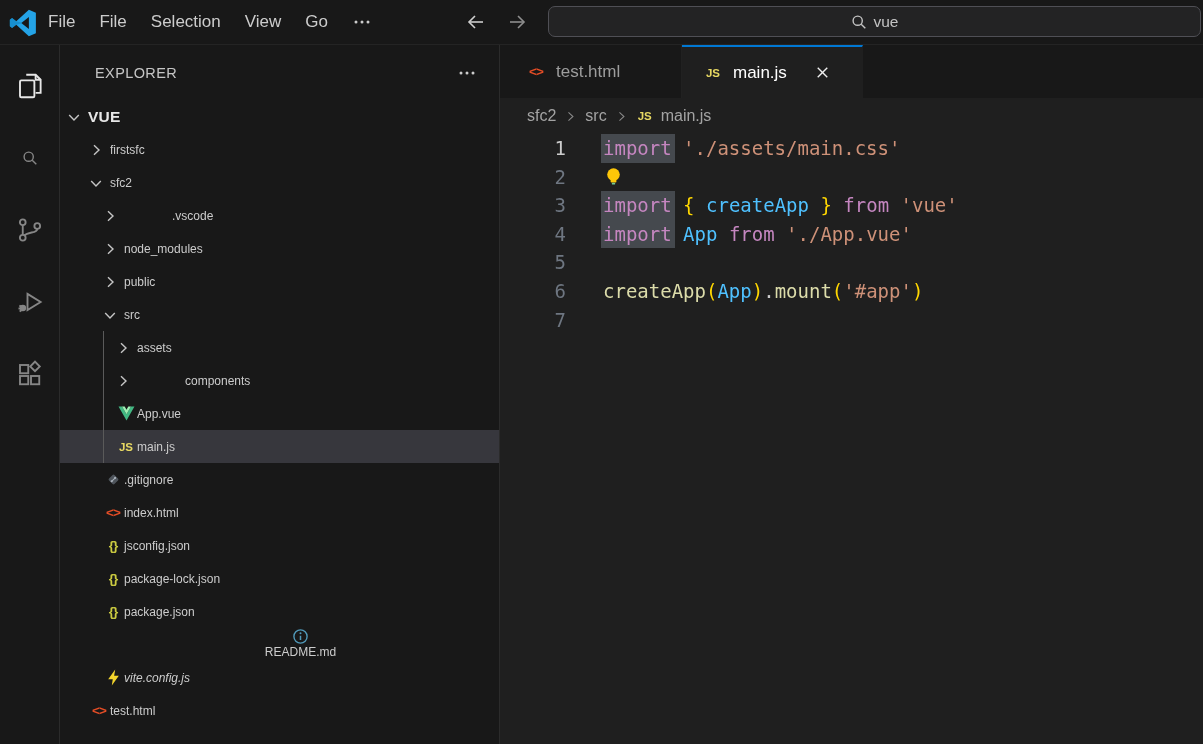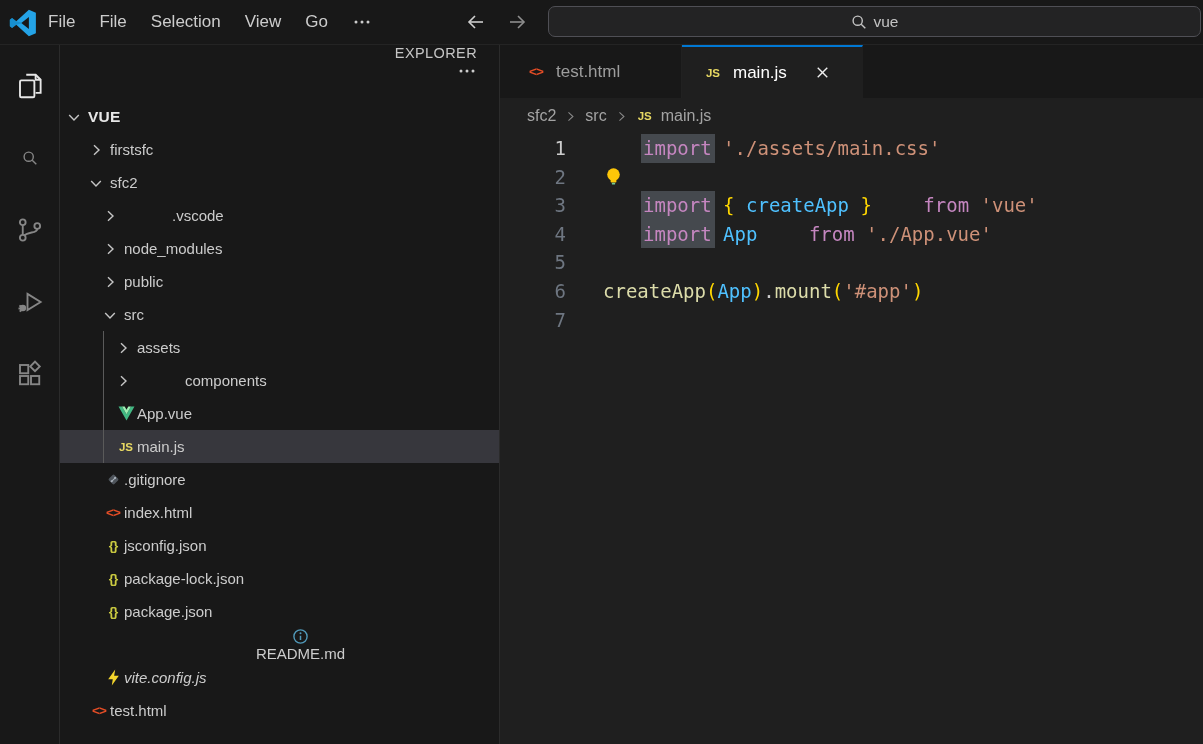--- a/index.html
+++ b/index.html
@@ -19,29 +19,29 @@
 
   
   .main { display:flex; height:699px; }
 
   .activitybar { width:60px; background:#181818; border-right:1px solid #2b2b2b; display:flex; flex-direction:column; align-items:center; padding-top:5px; flex:none; }
   .ab-item { width:60px; height:72px; display:flex; align-items:center; justify-content:center; color:#868686; }
   .ab-item.active { color:#e7e7e7; }
 
   
   .sidebar { width:440px; background:#181818; border-right:1px solid #2b2b2b; position:relative; flex:none; }
-  .sidebar-header { height:55px; display:flex; align-items:flex-end; padding:0 22px 0 35px;flex-direction:column; }
+  .sidebar-header { height:55px; display:flex; align-items:center; padding:0 22px 0 35px; }
   .sidebar-title { font-size:14.5px; color:#c5c5c5; letter-spacing:.4px; }
   .sidebar-actions { margin-left:auto; display:flex; align-items:center; color:#cccccc; }
   .tree { position:relative; }
   .indent-guide { position:absolute; width:1px; background:#5a5a5a; }
   .tree-row { height:33px; display:flex; align-items:center; cursor:default; }
   .tree-row.selected { background:#37373d; }
   .twistie { width:22px; flex:none; display:flex; align-items:center; justify-content:flex-start; }
-  .tree-label { font-size:15px; color:#cccccc; white-space:nowrap; }
+  .tree-label { font-size:12px; color:#cccccc; white-space:nowrap; }
   .tree-label.root { font-weight:bold; font-size:15.5px; color:#e7e7e7; letter-spacing:.2px; }
   .ficon { width:22px; flex:none; display:flex; align-items:center; justify-content:center; font-weight:bold; }
   .ficon.txt-js { color:#e7d862; font-size:11.5px; letter-spacing:0; }
   .ficon.txt-html { color:#e44d26; font-size:13.5px; letter-spacing:-1px; }
   .ficon.txt-json { color:#cbcb41; font-size:13.5px; letter-spacing:-1px; }
 
   
   .editor-group { flex:1; background:#1f1f1f; display:flex; flex-direction:column; min-width:0; }
   .tabbar { height:53px; background:#181818; display:flex; flex:none; }
   .tab { display:flex; align-items:center; padding:0 14px 0 25px; gap:9px; font-size:17px; color:#9d9d9d; border-right:1px solid #212121; cursor:default; }
@@ -54,21 +54,21 @@
   .code-area { display:flex; flex:1; font-family:"DejaVu Sans Mono",monospace; font-size:19px; }
   .gutter { width:78px; flex:none; text-align:right; padding-right:12px; }
   .gutter .ln { height:28.6px; line-height:28.6px; color:#6e7681; }
   .gutter .ln.active { color:#cccccc; }
   .code-lines { flex:1; padding-left:25px; white-space:pre; }
   .code-line { height:28.6px; line-height:28.6px; display:flex; align-items:center; }
   .code-line > span { white-space:pre; }
   .word-hl { background:var(--word-highlight,#45494e); box-shadow:3px 0 0 var(--word-highlight,#45494e), -2px 0 0 var(--word-highlight,#45494e); }
   .bulb { width:21px; height:21px; flex:none; margin-right:1px; }
 </style>
-<style>.tk-keyword{color:#c586c0;margin-left:40px;}.tk-string{color:#ce9178;}.tk-function{color:#dcdcaa;}.tk-variable{color:#4fc1ff;}.tk-bracket{color:#ffd700;}.tk-punct{color:#cccccc;}</style></head>
+<style>.tk-keyword{color:#c586c0;}.tk-string{color:#ce9178;}.tk-function{color:#dcdcaa;}.tk-variable{color:#4fc1ff;}.tk-bracket{color:#ffd700;}.tk-punct{color:#cccccc;}</style></head>
 <body>
 
 <div class="window">
 
   <div class="titlebar">
     <svg class="vscode-logo" viewBox="0 0 100 100">
       <path fill="#24a3e6" d="M71 3 L96 13 L96 87 L71 97 L26 56 L11 68 L3 62 L3 38 L11 32 L26 44 Z"></path>
       <path fill="#181818" d="M71 29 L44 50 L71 71 Z"></path>
       <path fill="#0d7fbc" d="M26 44 L11 32 L3 38 L3 62 L11 68 L26 56 L49.5 50 Z" opacity="0.55"></path>
     </svg>

